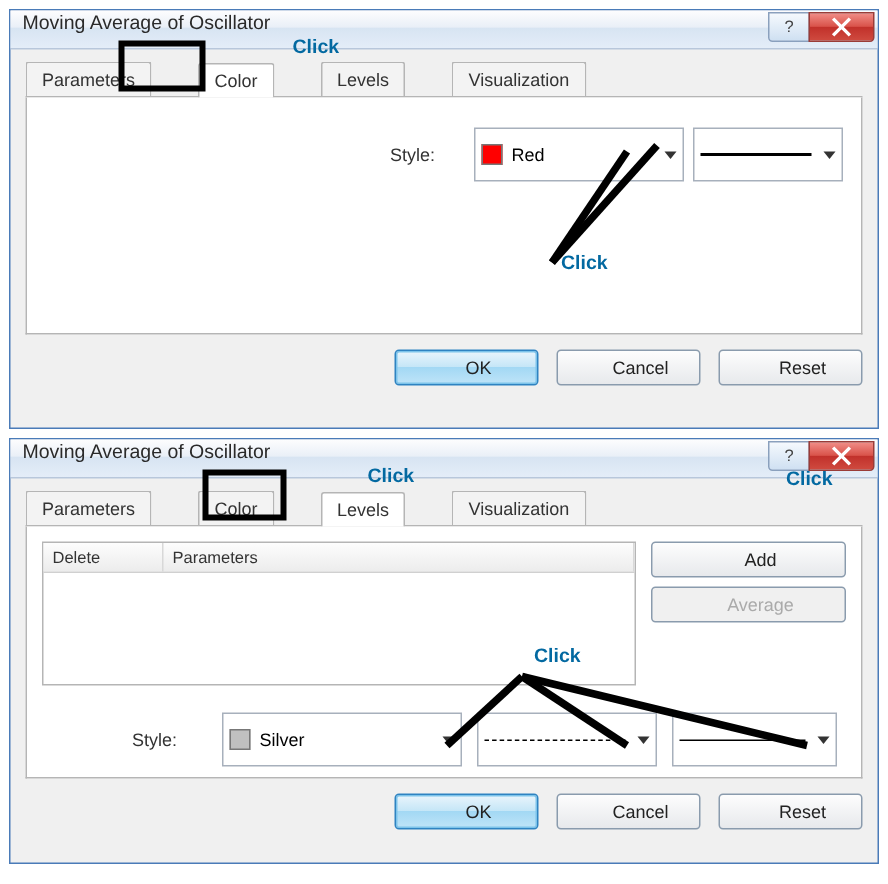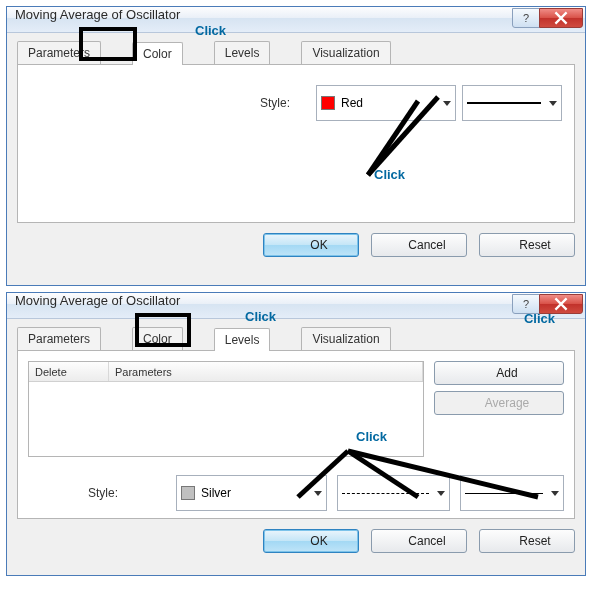--- a/index.html
+++ b/index.html
@@ -310,21 +310,21 @@
           </div>
         </div>
         <div class="side-buttons">
           <div class="btn" style="width:100%;">Add</div>
           <div class="btn disabled" style="width:100%;">Average</div>
         </div>
       </div>
 
       <div class="row" style="margin-top:18px; gap:10px; padding-left:60px;">
         <span class="lbl">Style:</span>
-        <div class="combo" style="width:160px;margin-left:28px;">
+        <div class="combo" style="width:160px;">
           <span class="swatch" style="background:#c0c0c0;"></span>
           <span>Silver</span>
           <span class="combo-arrow"></span>
         </div>
         <div class="combo" style="width:120px;">
           <span class="line-sample dashed"></span>
           <span class="combo-arrow"></span>
         </div>
         <div class="combo" style="width:110px;">
           <span class="line-sample thin"></span>

